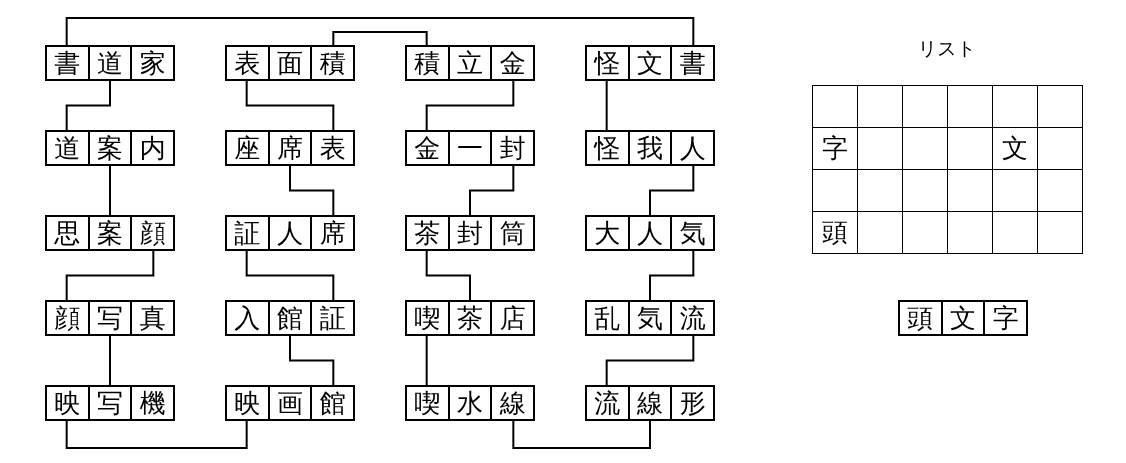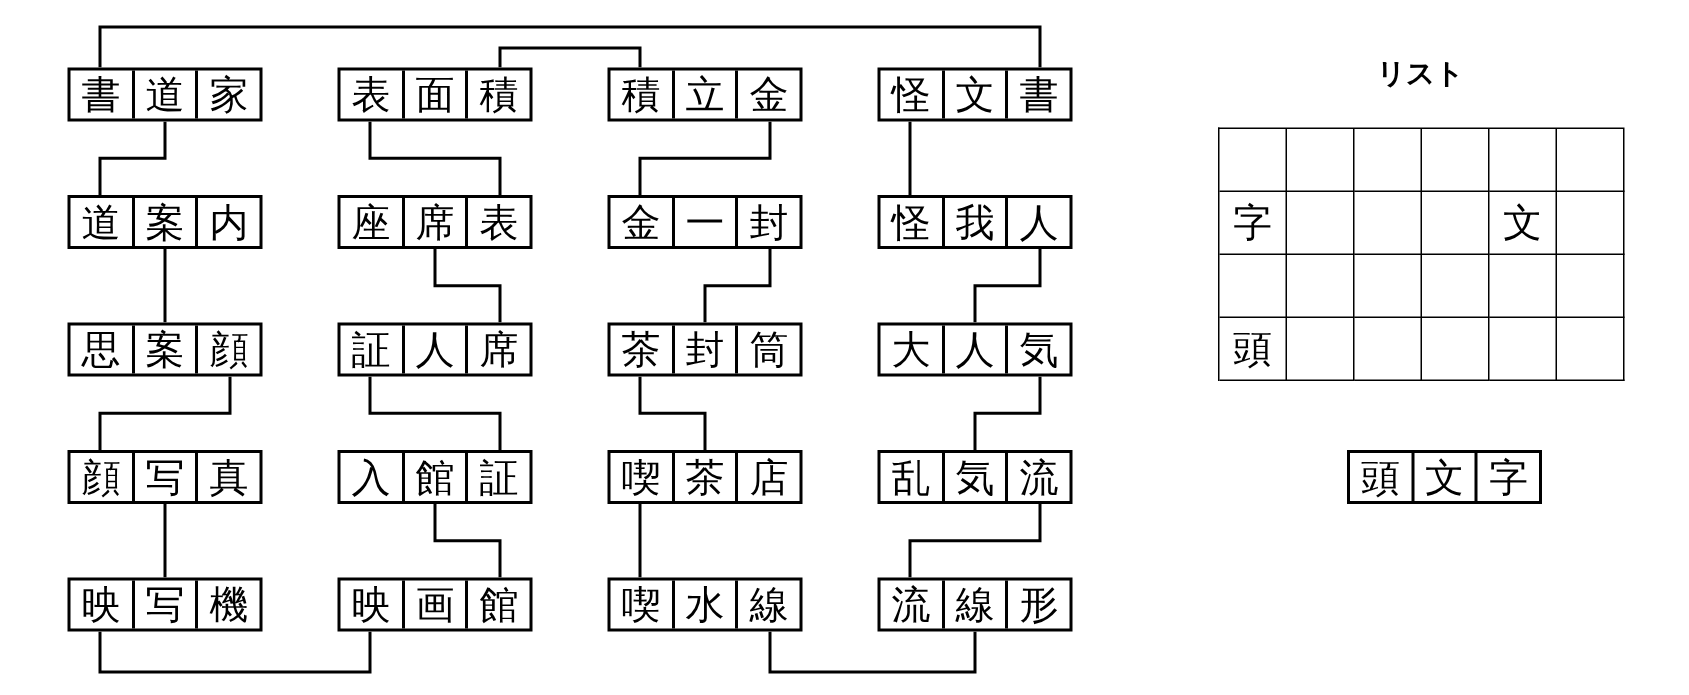--- a/index.html
+++ b/index.html
@@ -30,21 +30,21 @@
     display:flex; align-items:center; justify-content:center;
     font-size:26px; font-weight:500; color:#000000;
     line-height:1;
     overflow:hidden;
   }
   .kanji-cell:not(:last-child) { border-right:2px solid #000000; }
   #list-label {
     position:absolute;
     left:812px; top:36px; width:270px;
     text-align:center;
-    font-size:19px; font-weight:bold; color:#000000;
+    font-size:19px; font-weight:normal; color:#000000;
   }
   #list-grid {
     position:absolute;
     left:812px; top:85px;
     display:grid;
     grid-template-columns:repeat(6,45px);
     grid-auto-rows:42px;
     border-top:1px solid #000000;
     border-left:1px solid #000000;
     background:#ffffff;

